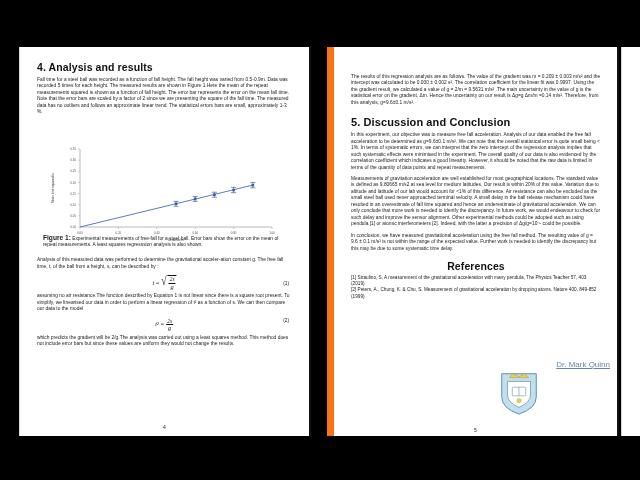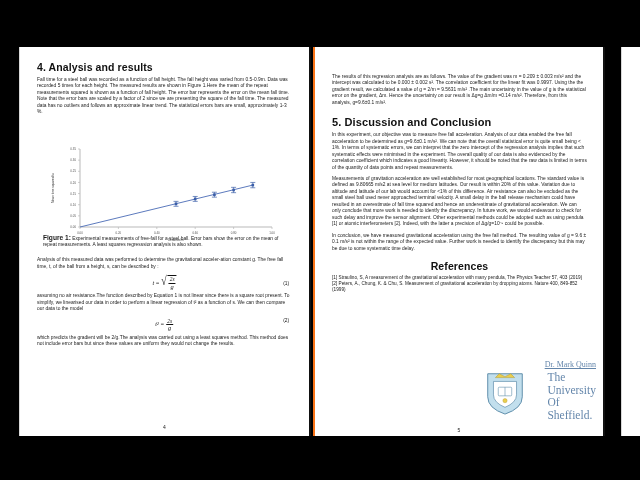--- a/index.html
+++ b/index.html
@@ -16,21 +16,21 @@
   .bar.bottom{bottom:0;height:44px;}
 
   .pages{position:absolute;left:0;top:47px;width:640px;height:389px;background:#000;}
 
   .page{
     position:absolute;top:0;height:389px;background:#ffffff;
     box-sizing:border-box;
     overflow:hidden;
   }
   .page.left{left:19px;width:292px;border-left:1px solid #d8d8d8;border-right:2px solid #111;}
-  .page.right{left:313px;width:292px;border-left:2px solid #f97316;border-right:2px solid #111;}
+  .page.right{left:327px;width:292px;border-left:7px solid #f97316;border-right:2px solid #111;}
   .page.sliver{left:621px;width:19px;border-left:1px solid #d8d8d8;}
 
   .inner{position:absolute;left:0;top:0;right:0;bottom:0;padding:14px 16px 0 17px;box-sizing:border-box;}
 
   h2.head{
     font-size:10.5px;font-weight:bold;color:#111;margin:0 0 4px 0;
     letter-spacing:.1px;line-height:12px;
   }
   h2.head.disc{font-size:11px;margin:10px 0 4px 0;}
   h2.head.refs{font-size:10.5px;margin:8px 0 3px 0;text-align:center;}
@@ -62,21 +62,21 @@
   svg.chart{display:block;}
   .axislab{font-size:3.1px;fill:#3c3c3c;font-family:"Liberation Sans",sans-serif;}
   .ticklab{font-size:2.9px;fill:#555;font-family:"Liberation Sans",sans-serif;}
 
   .pagenum{position:absolute;bottom:6px;left:0;width:100%;text-align:center;
            font-size:5px;color:#222;}
   .pagenum.r{bottom:3px;}
 
   
   .wm{position:absolute;right:6px;bottom:14px;width:118px;height:62px;pointer-events:none;}
-  .wm .name{position:absolute;right:1px;top:0;font-family:Liberation Serif, serif;
+  .wm .name{position:absolute;right:1px;top:0;font-family:Liberation Sans, sans-serif;
             font-size:8px;color:#5b7fa6;text-decoration:underline;white-space:nowrap;opacity:.95;}
   .wm .uni{position:absolute;right:1px;top:11px;font-family:"Liberation Serif",serif;
            font-size:11.5px;line-height:12.5px;color:#5b7fa6;text-align:left;opacity:.95;}
   .wm .crest{position:absolute;left:4px;top:8px;width:44px;height:48px;opacity:.9;}
 
   .refitem{font-size:4.7px;line-height:6.2px;color:#1a1a1a;margin:0;}
 </style>
 </head>
 <body>
 
@@ -218,26 +218,20 @@
       <div class="wm">
         <svg class="crest" viewBox="0 0 44 50">
           <path d="M4 6 H40 V30 Q40 42 22 48 Q4 42 4 30 Z" fill="#bcdcec" stroke="#4a7fa0" stroke-width="1"></path>
           <path d="M10 14 H34 V28 Q34 36 22 41 Q10 36 10 28 Z" fill="#ffffff" stroke="#4a7fa0" stroke-width=".7"></path>
           <path d="M12 10 l4 -4 l6 3 l6 -3 l4 4 z" fill="#e8c93a" stroke="#a88c13" stroke-width=".5"></path>
           <rect x="15" y="20" width="14" height="9" rx="1" fill="#fff" stroke="#4a7fa0" stroke-width=".6"></rect>
           <line x1="22" y1="20" x2="22" y2="29" stroke="#4a7fa0" stroke-width=".6"></line>
           <circle cx="22" cy="34" r="2.2" fill="#e8c93a" stroke="#a88c13" stroke-width=".4"></circle>
         </svg>
         <div class="name">Dr. Mark Quinn</div>
-        <div class="uni">
-          <div>The</div>
-          <div>University</div>
-          <div>Of</div>
-          <div>Sheffield.</div>
-        </div>
       </div>
 
       <div class="pagenum r">5</div>
     </div>
 
     <div class="page sliver"></div>
 
   </div>
 </div>
 

